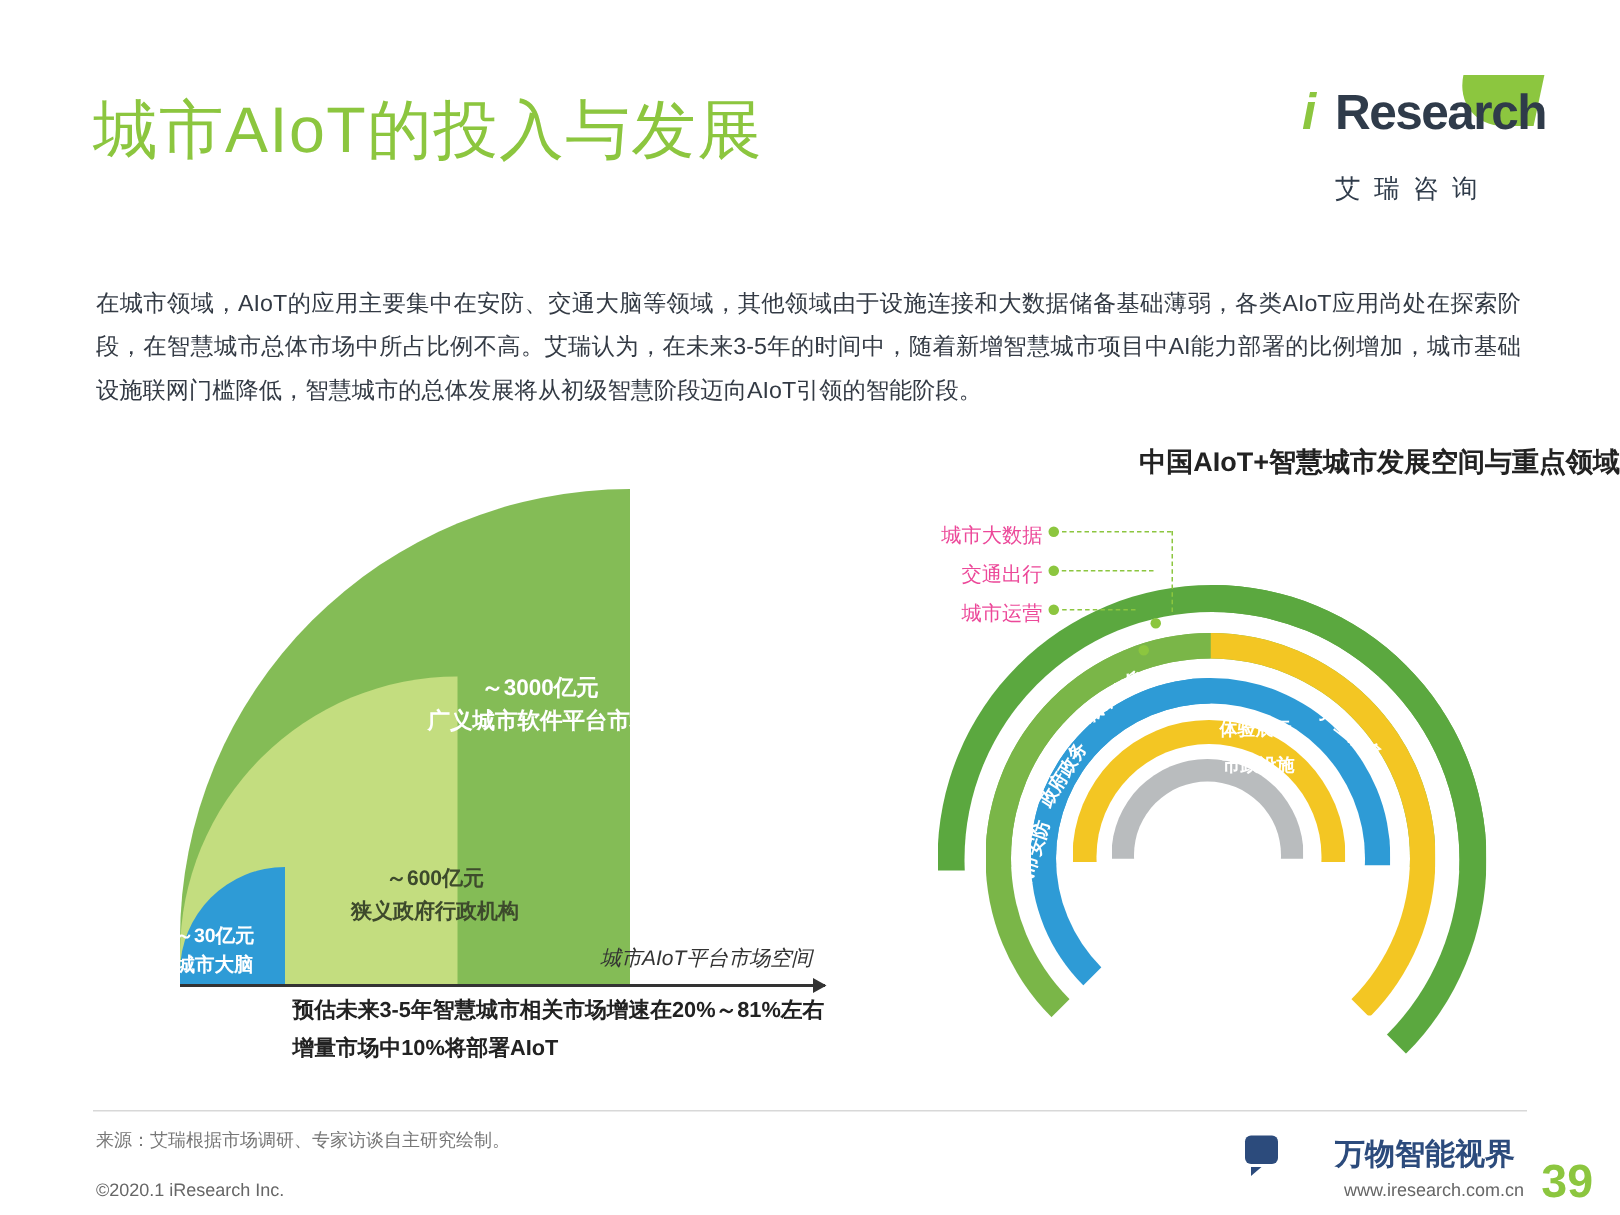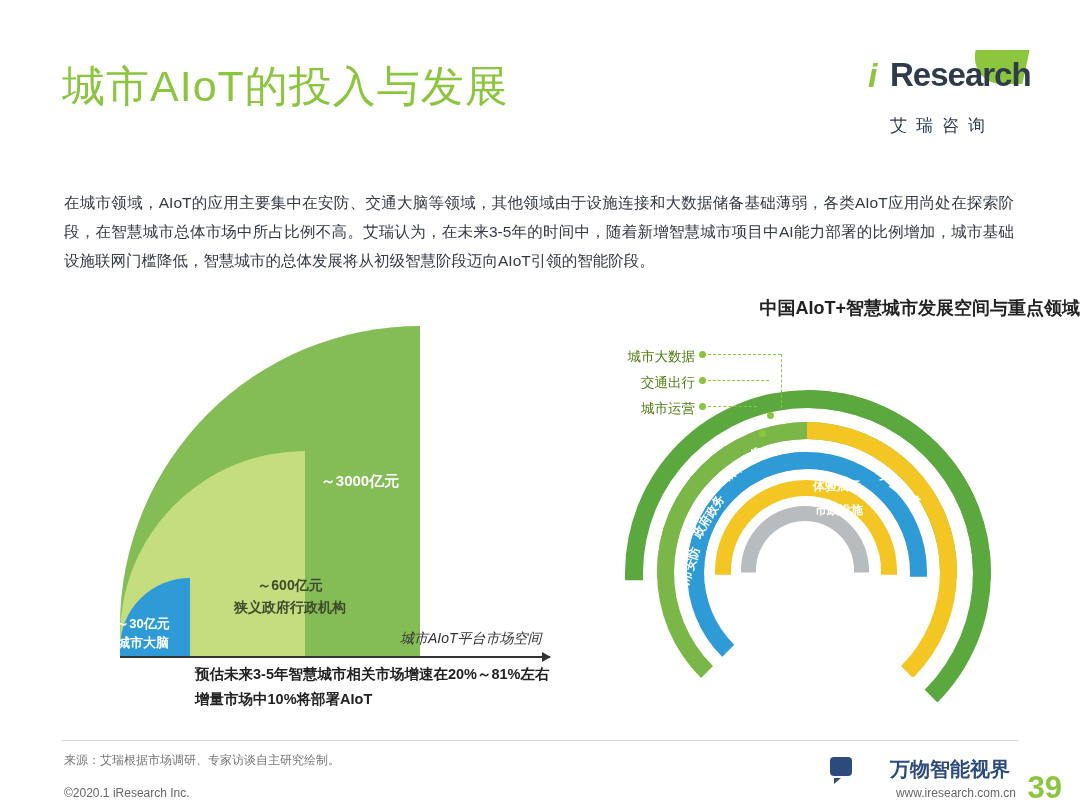--- a/index.html
+++ b/index.html
@@ -109,21 +109,21 @@
   }
   .arc-lbl{
     position:absolute;font-size:12px;color:#ffffff;font-weight:bold;
     white-space:nowrap;transform-origin:center center;
   }
   .center-text{
     position:absolute;left:118px;top:246px;width:200px;
     text-align:center;font-size:14.5px;color:#8a8a8a;font-weight:bold;line-height:26px;
   }
   .callout{
-    position:absolute;font-size:13.5px;color:#4d7c0f;white-space:nowrap;text-align:right;
+    position:absolute;font-size:13.5px;color:#ec4899;white-space:nowrap;text-align:right;
   }
   .leader{position:absolute;border-left:1px dashed #8cc63f;}
   .leader-h{position:absolute;border-top:1px dashed #8cc63f;}
   .dot{position:absolute;width:7px;height:7px;border-radius:50%;background:#8cc63f;}
 
   
   .source{
     position:absolute;left:64px;top:752px;font-size:12px;color:#777;
   }
   .rule{
@@ -170,20 +170,21 @@
 
   <div class="chart-area">
 
     <div class="q1"></div>
     <div class="q2"></div>
     <div class="q3"></div>
     <div class="axis-x"></div>
 
     <div class="lbl lbl-3000">
       <div>～3000亿元</div>
+      <div>广义城市软件平台市场</div>
     </div>
 
     <div class="lbl lbl-600">
       <div>～600亿元</div>
       <div>狭义政府行政机构</div>
     </div>
 
     <div class="lbl lbl-30">
       <div>～30亿元</div>
       <div>城市大脑</div>

